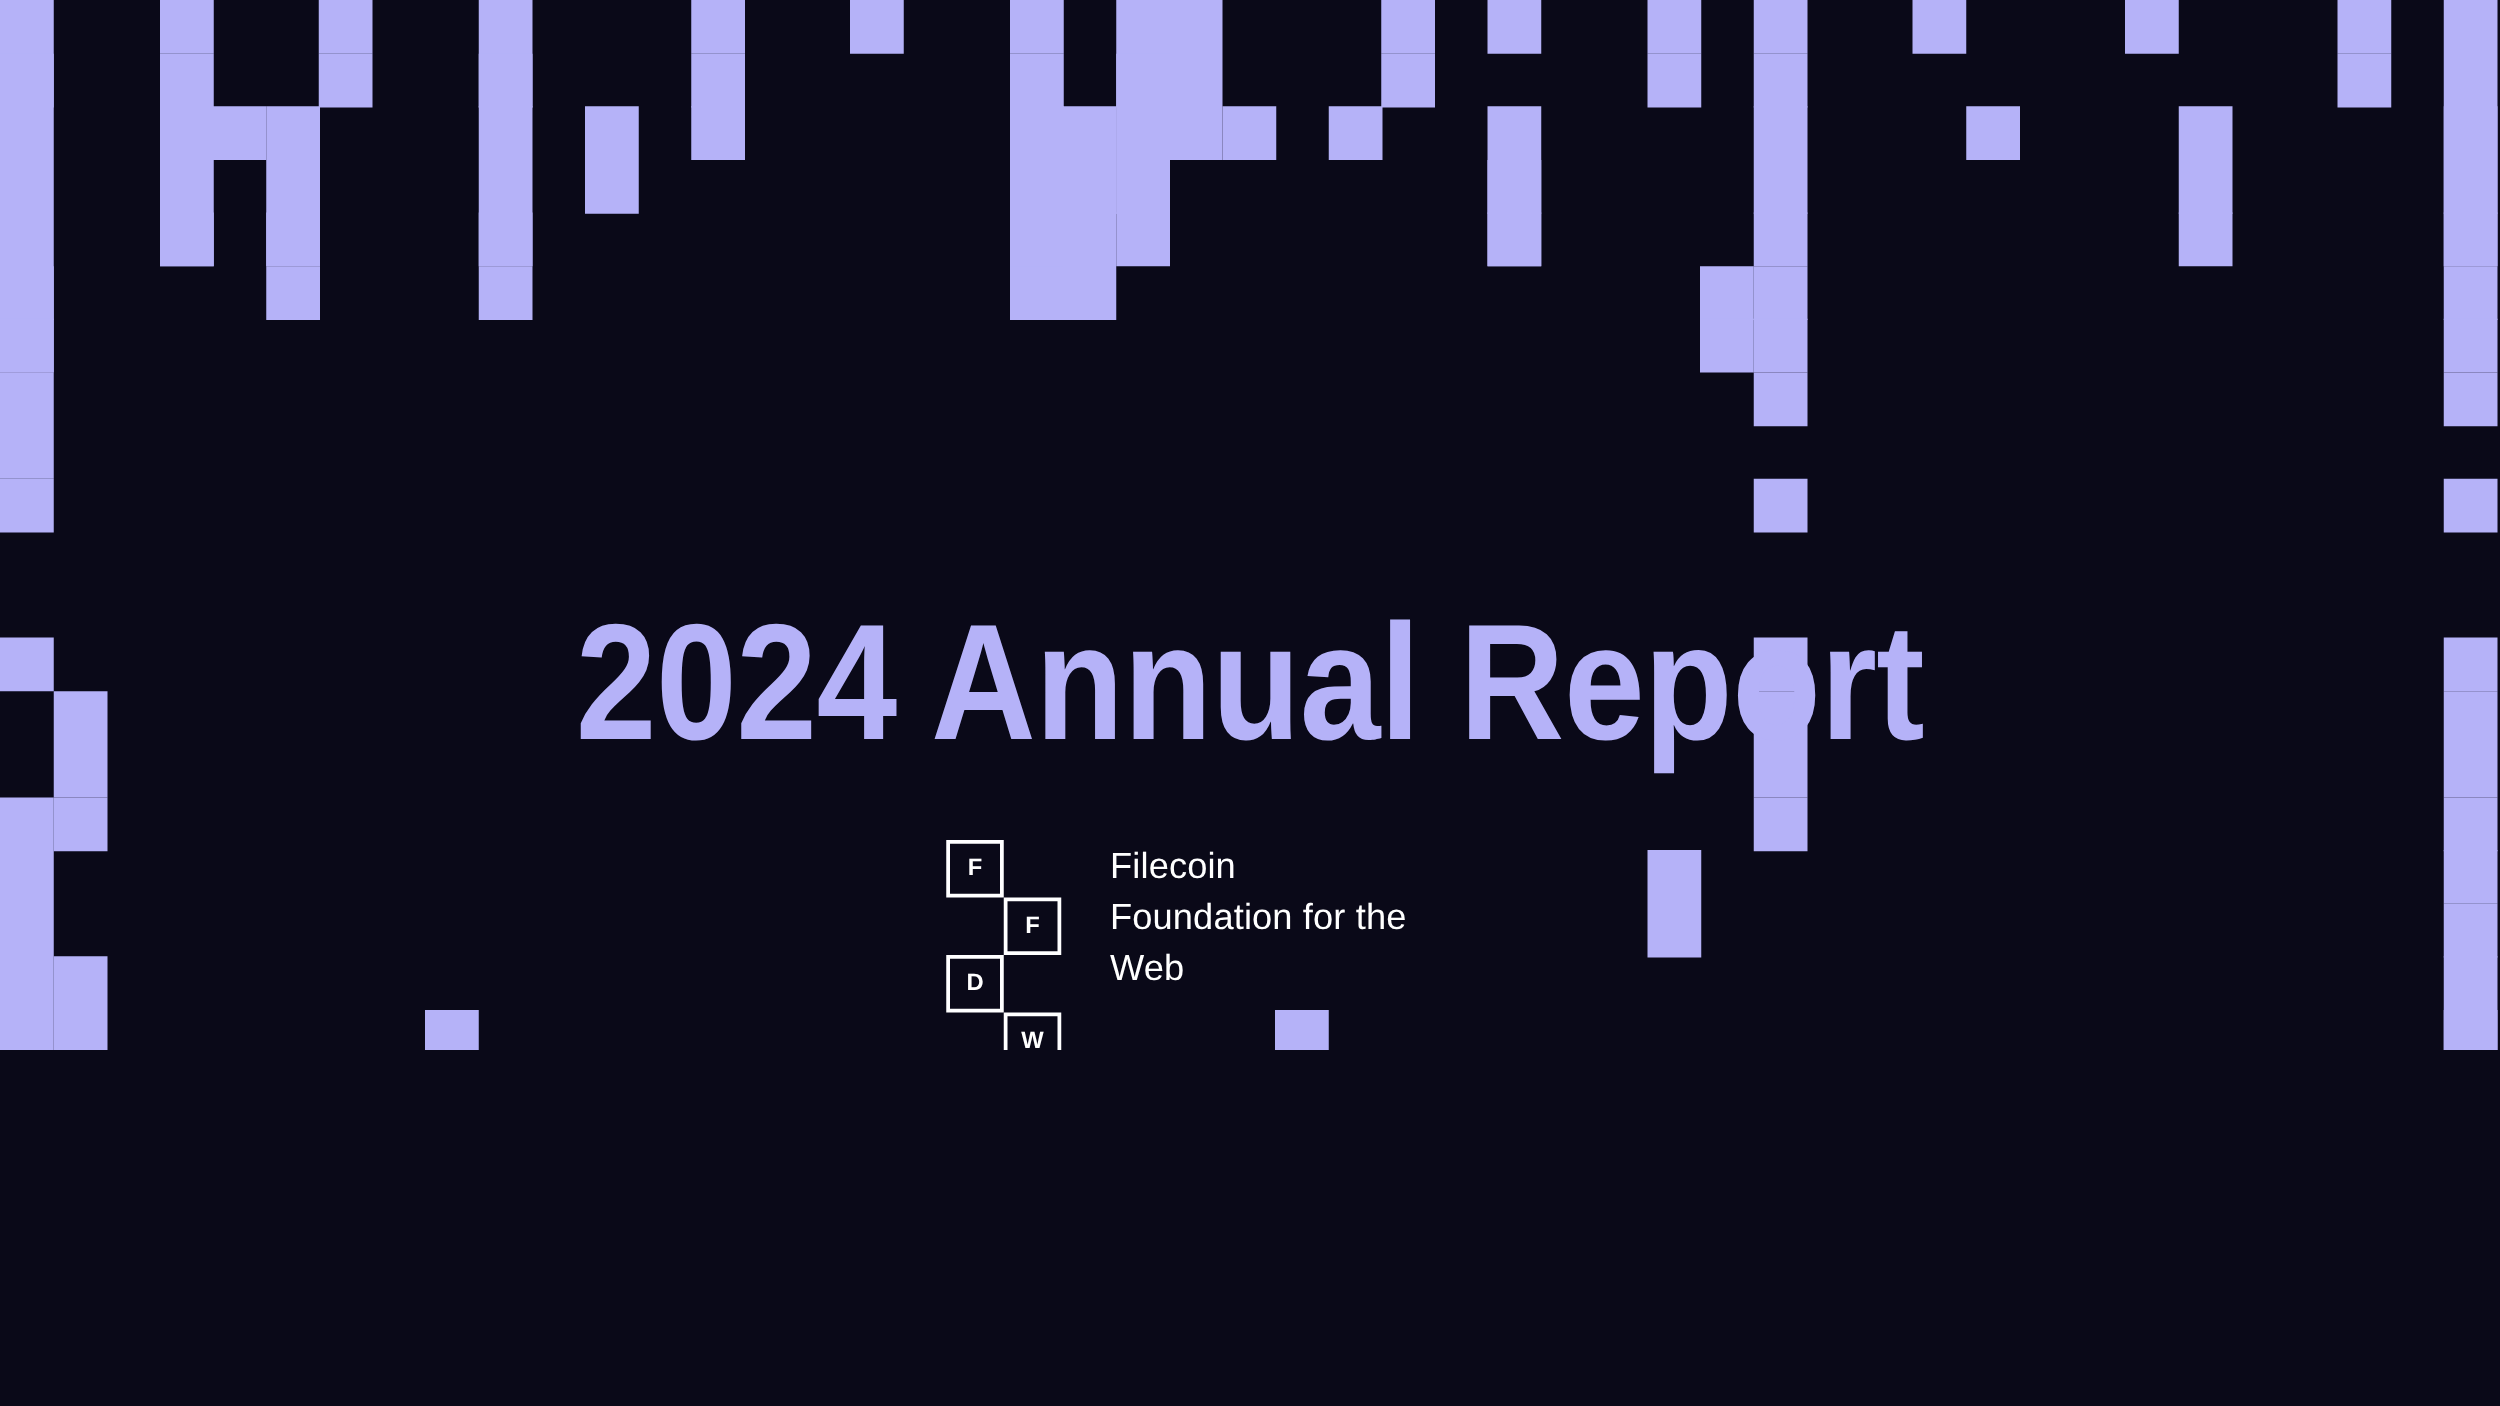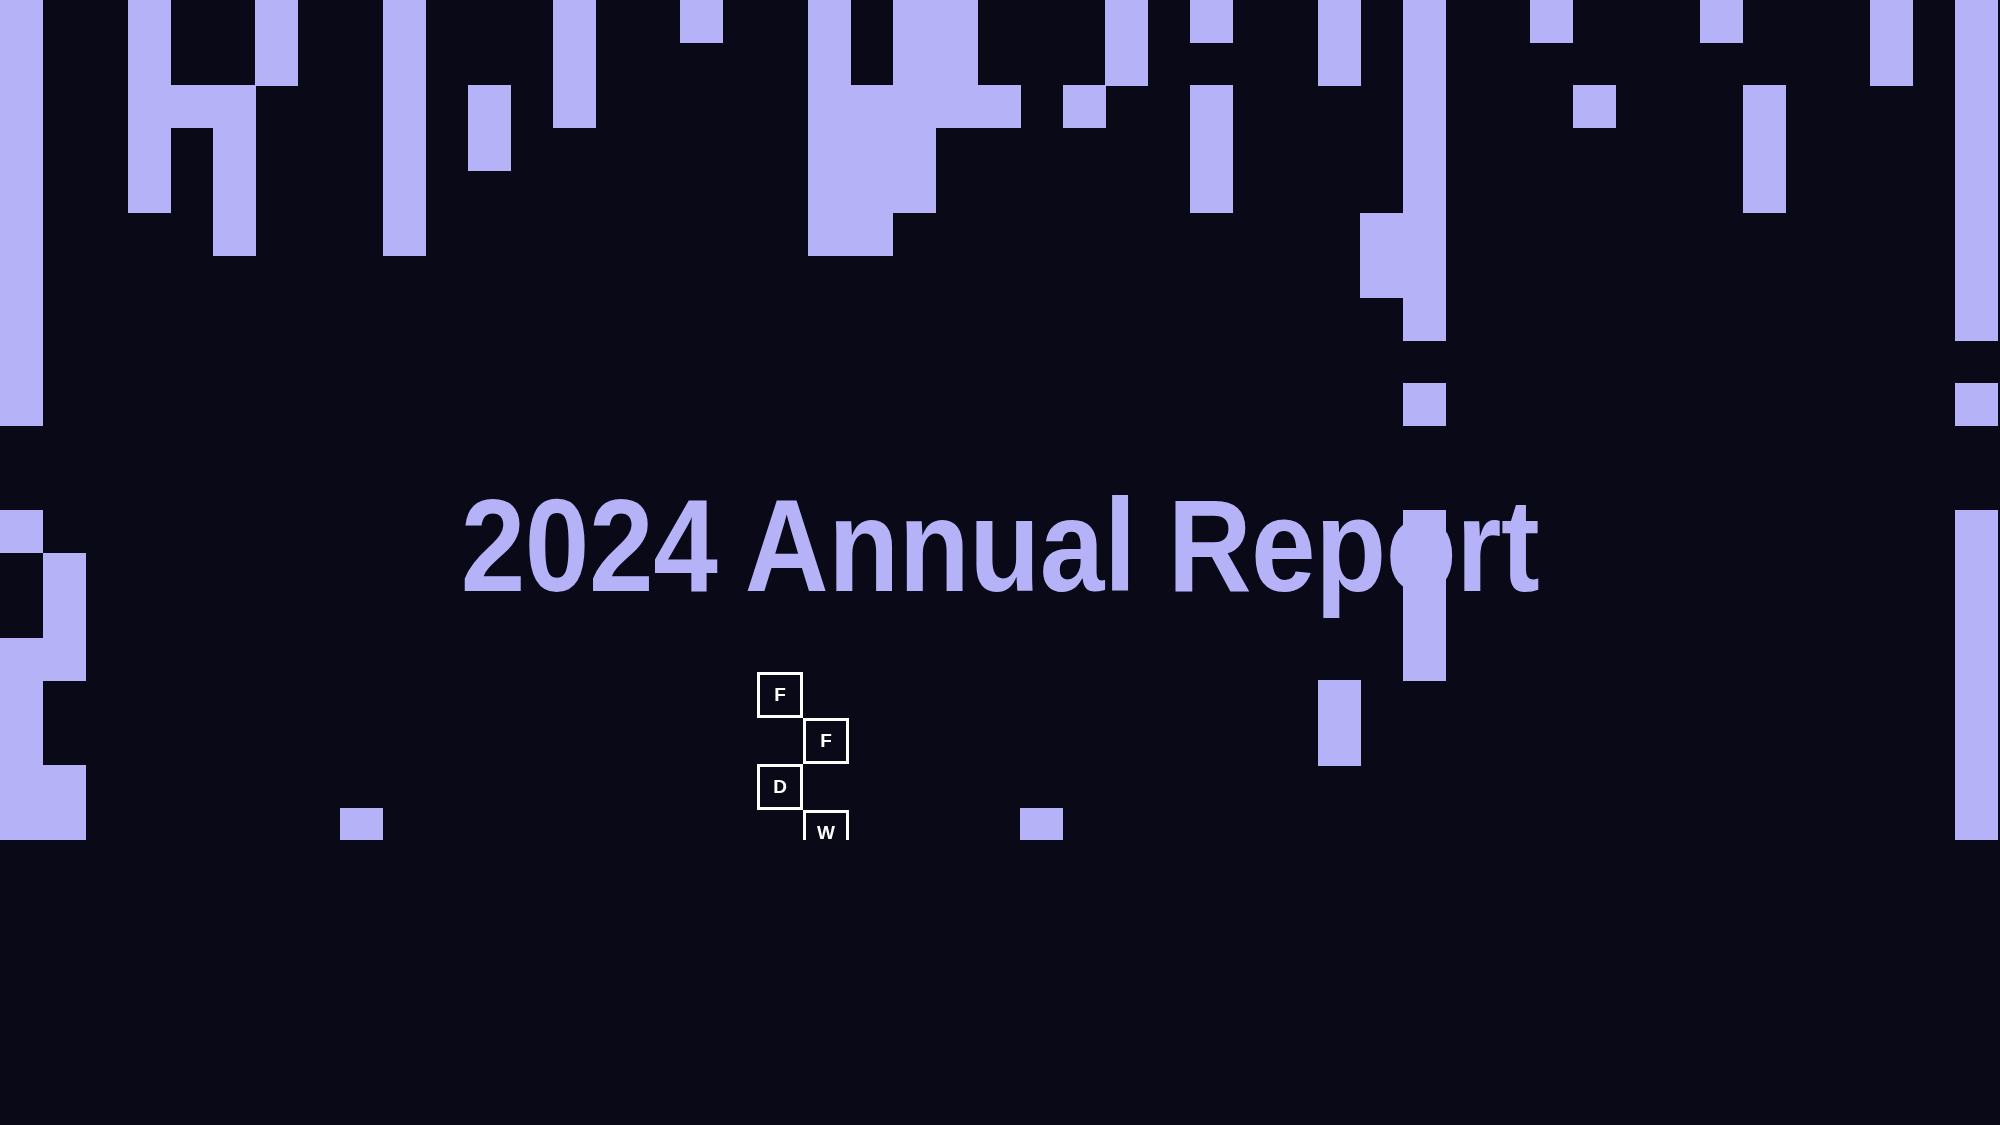--- a/index.html
+++ b/index.html
@@ -268,17 +268,20 @@
         </div>
         <div class="logo-cell cell-d">
           <span>D</span>
         </div>
         <div class="logo-cell cell-w">
           <span>W</span>
         </div>
       </div>
 
       <div id="logo-text">
+        <div>Filecoin</div>
+        <div>Foundation for the</div>
+        <div>Web</div>
       </div>
 
     </div>
   </div>
 </div>
 
 </body></html>

